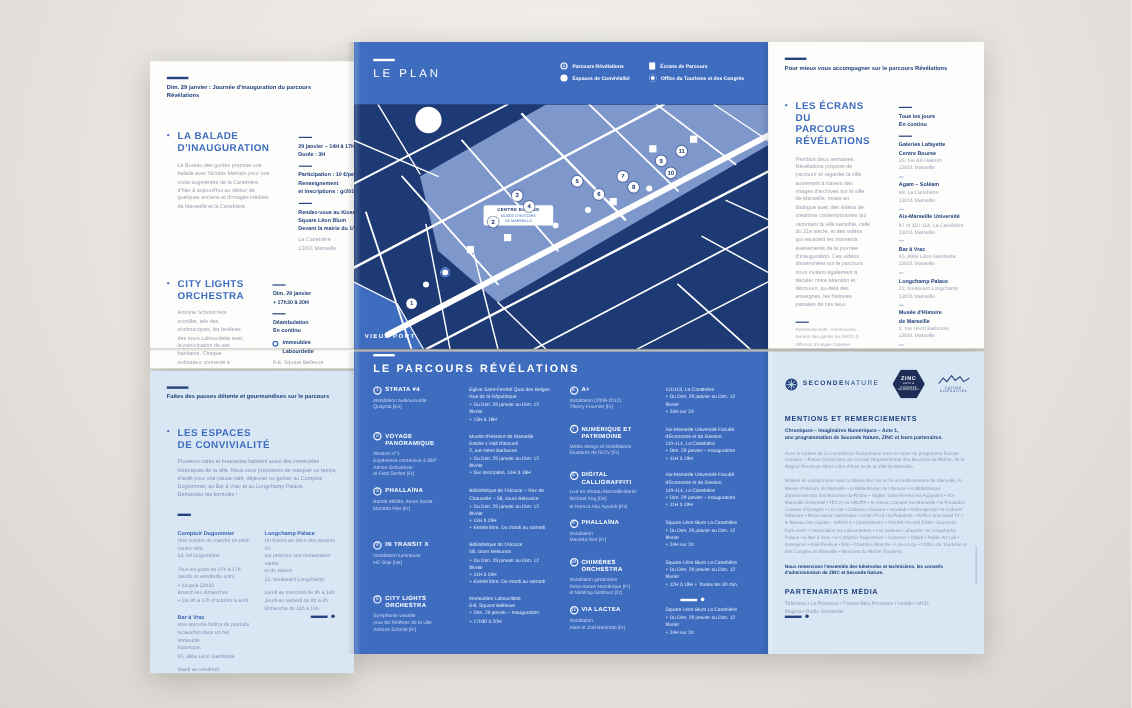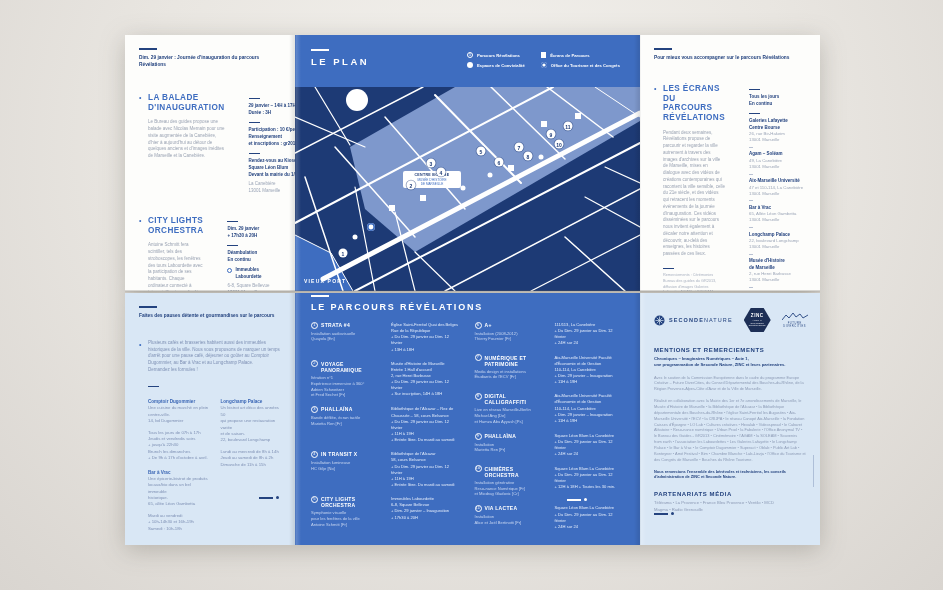--- a/index.html
+++ b/index.html
@@ -13,21 +13,21 @@
     filter: drop-shadow(0 5px 12px rgba(60,55,45,.25)); }
   .strip { position:absolute; left:0; width:695px; display:flex; }
   .strip-top { top:0; height:256px; }
   .strip-bottom { top:258px; height:252px; }
   .seam { position:absolute; top:255px; left:0; width:695px; height:3px;
     background:linear-gradient(rgba(90,85,75,.28), rgba(90,85,75,0)); }
   .panel { position:relative; overflow:hidden; height:100%; }
   .p-white { background:#fdfdfb; }
   .p-blue  { background:#3e6dc0; }
   .p-light { background:#d9e7f5; }
-  .w170 { width:170px; } .w345 { width:345px; } .w180 { width:180px; }
+  .w170 { width:170px;margin-top:16px; } .w345 { width:345px; } .w180 { width:180px; }
   .fold { position:absolute; top:0; bottom:0; width:12px; pointer-events:none;
     background:linear-gradient(90deg, rgba(0,0,0,0) 0%, rgba(0,0,0,.10) 45%, rgba(255,255,255,.18) 60%, rgba(0,0,0,0) 100%); }
 
   .pad { padding:13px 14px; }
   .dash { width:18px; height:2px; background:#24437f; margin-bottom:5px; }
   .dash-w { background:#fff; }
   .adash { width:11px; height:1.5px; background:#24437f; margin:5px 0 4px; }
   .kicker { font-size:4.8px; font-weight:bold; color:#24437f; line-height:1.45; }
   .p-light .kicker { color:#24437f; }
 
@@ -39,21 +39,21 @@
     line-height:1.18; margin-bottom:7px; white-space:pre-line; }
   .body-txt { font-size:4.5px; color:#99a2b2; line-height:1.5; }
   .foot-txt { font-size:3.8px; color:#a9b1c0; line-height:1.5; margin-top:9px; }
   .a-b { font-size:4.5px; font-weight:bold; color:#24437f; line-height:1.5; white-space:pre-line; margin-bottom:3px; }
   .a-g { font-size:4.5px; color:#9aa4b6; line-height:1.5; white-space:pre-line; margin-bottom:3px; }
   .loc-line { display:flex; gap:3px; align-items:flex-start; }
   .loc-ic { flex:none; width:5px; height:5px; border:1px solid #3e6dc0; border-radius:50%; margin-top:1px; }
 
   
   .map-head { padding:14px 16px 0; display:flex; justify-content:space-between; align-items:flex-start; }
-  .map-title { color:#fff; font-size:9.5px; font-weight:bold; letter-spacing:2.5px; }
+  .map-title { color:#fff; font-size:9.5px; font-weight:normal; letter-spacing:2.5px; }
   .legend { display:grid; grid-template-columns:auto auto; gap:4px 16px; margin-top:3px; margin-right:4px; }
   .leg { display:flex; align-items:center; gap:4px; color:#fff; font-size:4.2px; font-weight:bold; }
   .ic-co { width:6px; height:6px; border:1px solid #fff; border-radius:50%; flex:none;
     display:flex; align-items:center; justify-content:center; font-size:3.5px; }
   .ic-cf { width:6px; height:6px; background:#fff; border-radius:50%; flex:none; }
   .ic-sq { width:5.5px; height:5.5px; background:#fff; flex:none; }
   .ic-cd { width:6px; height:6px; background:#fff; border-radius:50%; flex:none;
     box-shadow:inset 0 0 0 1.4px #3e6dc0; }
   .map { position:absolute; left:0; top:52px; width:345px; height:204px; background:#1d3a75; }
   .map svg { position:absolute; inset:0; }
@@ -358,20 +358,22 @@
   <div class="seam"></div>
 
   <div class="strip strip-bottom">
 
     <div class="panel p-light w170 pad">
       <div class="dash"></div>
       <div class="kicker">Faites des pauses détente et gourmandises sur le parcours</div>
 
       <div class="sec" style="margin-top:20px; display:block;">
         <span class="bullet">•</span>
+        <div class="sec-title">LES ESPACES
+DE CONVIVIALITÉ</div>
         <div class="body-txt" style="white-space:pre-line;">Plusieurs cafés et brasseries habitent aussi des immeubles historiques de la ville. Nous vous proposons de marquer un temps d'arrêt pour une pause café, déjeuner ou goûter au Comptoir Dugommier, au Bar à Vrac et au Longchamp Palace.
 Demandez les formules !</div>
         <div class="adash" style="margin-top:12px;"></div>
       </div>
 
       <div class="bl-cols">
         <div class="bl-col">
 
             <div style="margin-bottom:8px;">
               <div class="v-name">Comptoir Dugommier</div>

